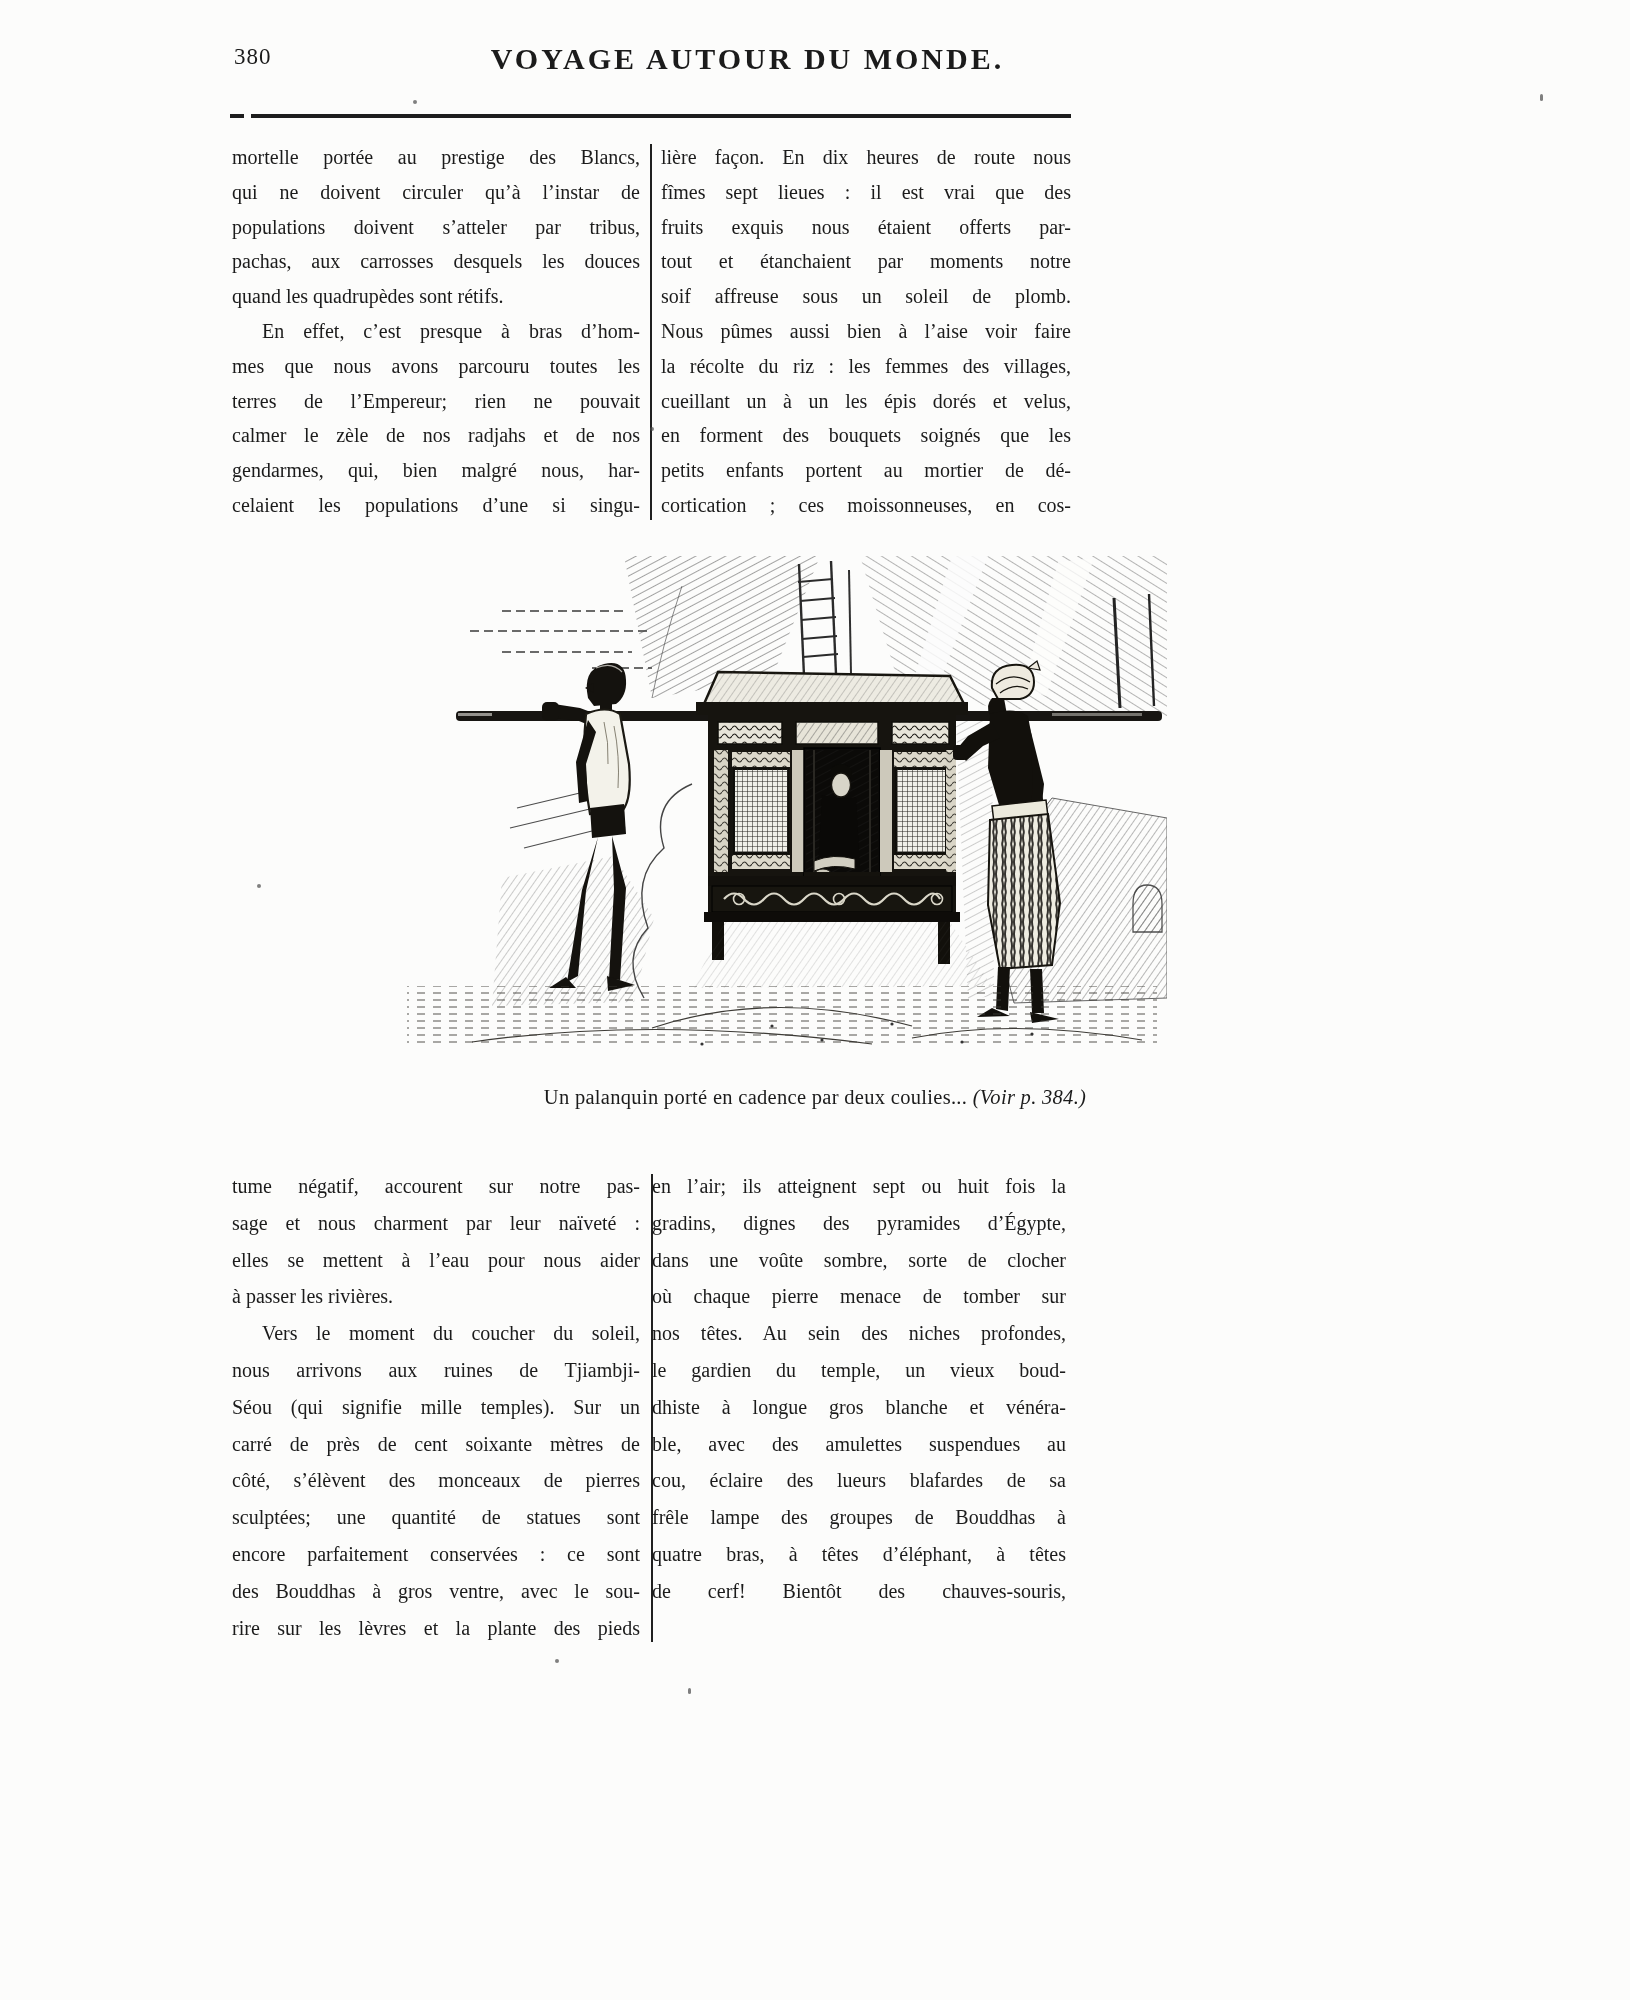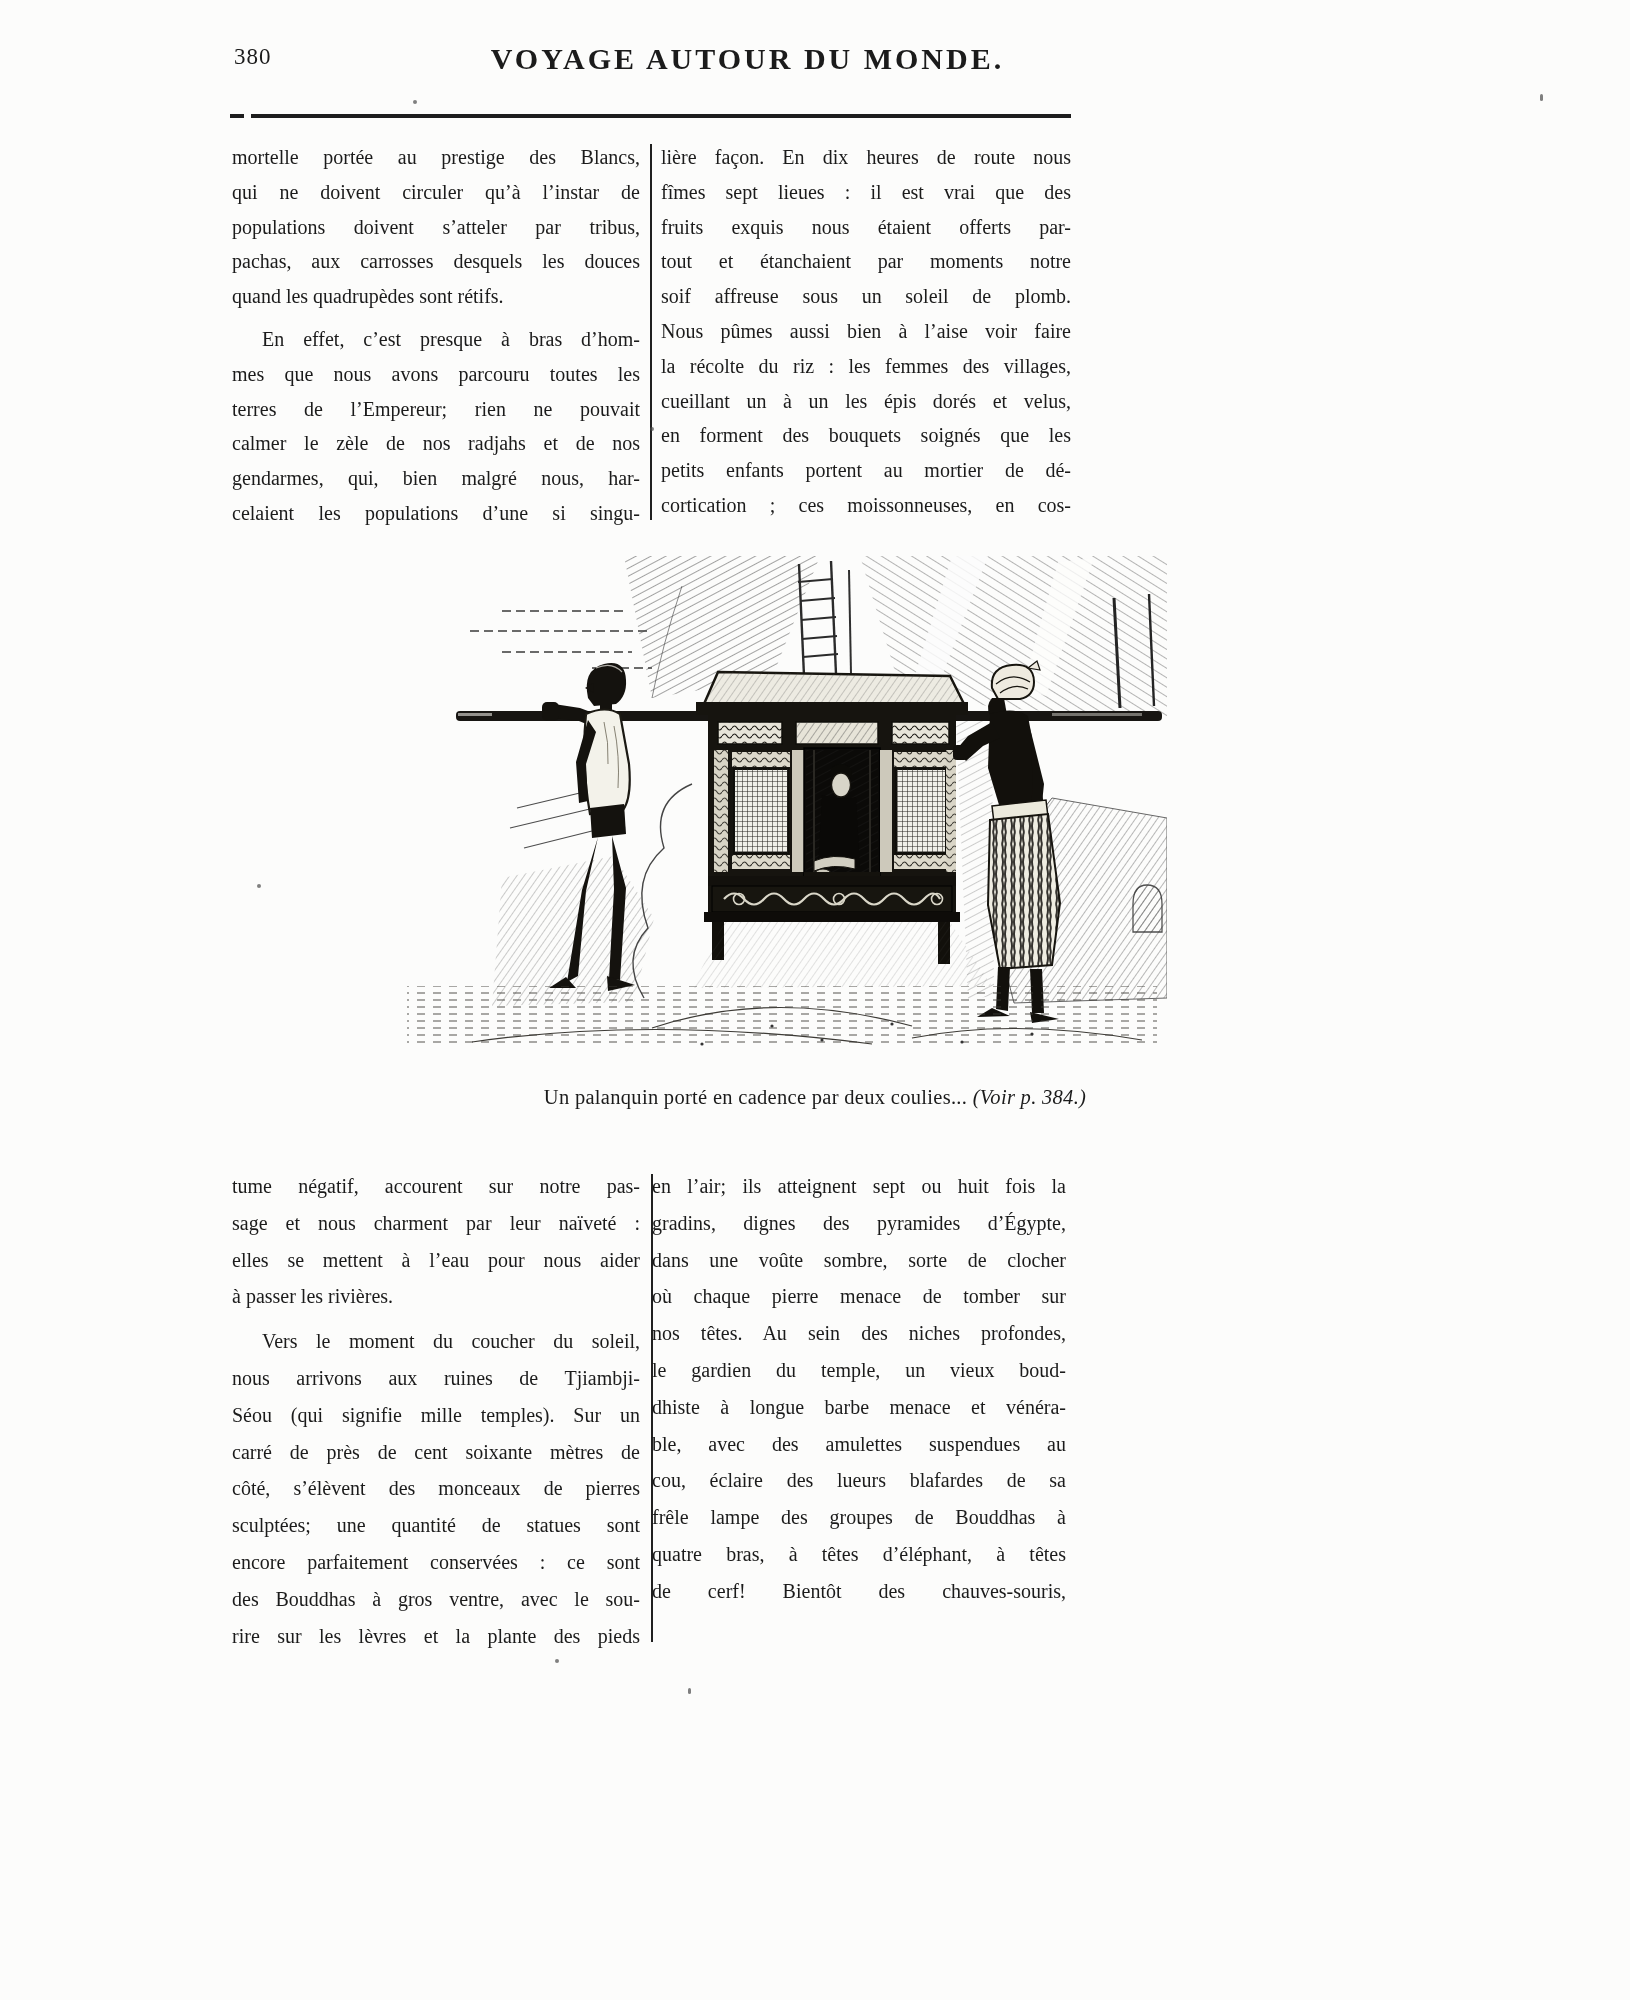--- a/index.html
+++ b/index.html
@@ -27,21 +27,21 @@
   .col-bl{left:232px;top:1168px;width:408px;}
   .col-br{left:652px;top:1168px;width:414px;}
   .line{
     font-size:20px;
     text-align:justify;text-align-last:justify;
     white-space:nowrap;overflow:hidden;
   }
   .lh34 .line{height:34.8px;line-height:34.8px;}
   .lh37 .line{height:36.8px;line-height:36.8px;}
   .line.end{text-align-last:left;}
-  .line.ind{text-indent:30px;margin-top:8px;}
+  .line.ind{text-indent:30px;}
   .vdiv{position:absolute;width:2px;background:#202020;}
   .vdiv-top{left:650px;top:144px;height:376px;}
   .vdiv-bot{left:651px;top:1174px;height:468px;}
   .figwrap{position:absolute;left:352px;top:556px;width:815px;height:508px;}
   .figwrap svg{width:100%;height:100%;display:block;}
   .caption{
     position:absolute;left:0;top:1086px;width:1630px;
     text-align:center;font-size:20.5px;letter-spacing:.3px;
   }
   .caption .ref{font-style:italic;font-family:Liberation Serif, serif;}
@@ -266,21 +266,21 @@
   <div class="line">des Bouddhas à gros ventre, avec le sou-</div>
   <div class="line">rire sur les lèvres et la plante des pieds</div>
 </div>
 <div class="col col-br lh37">
   <div class="line">en l’air; ils atteignent sept ou huit fois la</div>
   <div class="line">gradins, dignes des pyramides d’Égypte,</div>
   <div class="line">dans une voûte sombre, sorte de clocher</div>
   <div class="line">où chaque pierre menace de tomber sur</div>
   <div class="line">nos têtes. Au sein des niches profondes,</div>
   <div class="line">le gardien du temple, un vieux boud-</div>
-  <div class="line">dhiste à longue barbe menace et vénéra-</div>
+  <div class="line">dhiste à longue gros blanche et vénéra-</div>
   <div class="line">ble, avec des amulettes suspendues au</div>
   <div class="line">cou, éclaire des lueurs blafardes de sa</div>
   <div class="line">frêle lampe des groupes de Bouddhas à</div>
   <div class="line">quatre bras, à têtes d’éléphant, à têtes</div>
   <div class="line">de cerf! Bientôt des chauves-souris,</div>
 </div>
 
 <div class="speck" style="left:413px;top:100px;"></div>
 <div class="speck" style="left:1540px;top:94px;width:3px;height:7px;border-radius:2px;"></div>
 <div class="speck" style="left:257px;top:884px;"></div>

